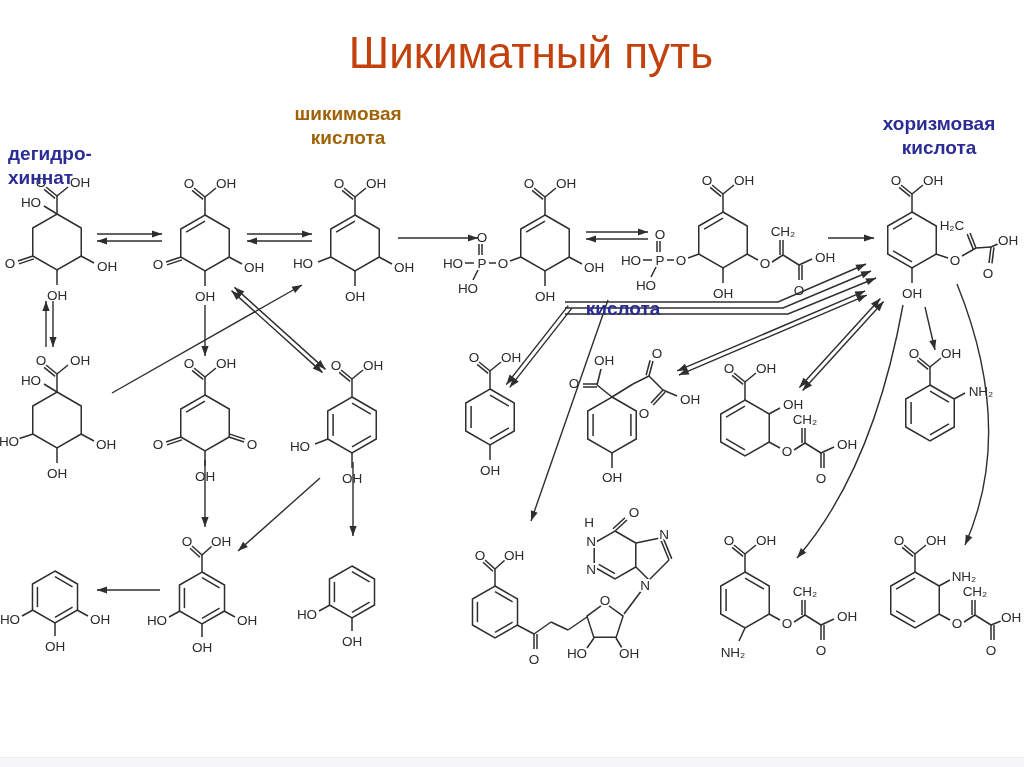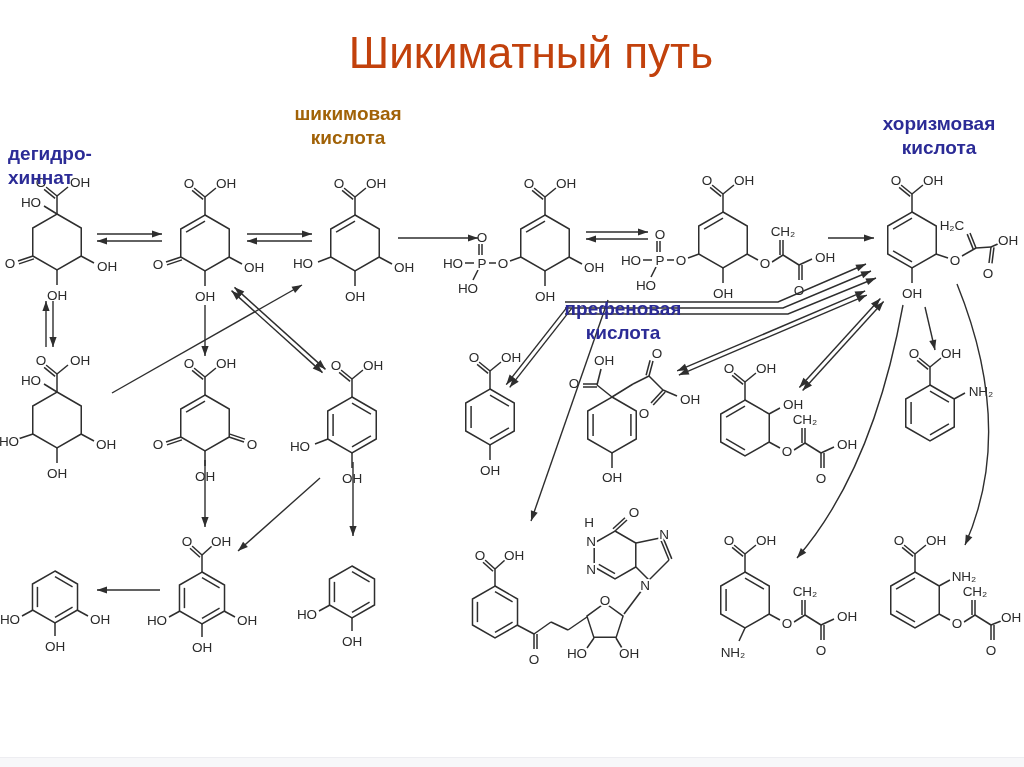--- a/index.html
+++ b/index.html
@@ -552,18 +552,17 @@
   </div>
   <div class="plabel" id="lbl-shikimic" style="color: #a16207;">
     <div>шикимовая</div>
     <div>кислота</div>
   </div>
   <div class="plabel" id="lbl-chorismic" style="color: rgb(43, 43, 150);">
     <div>хоризмовая</div>
     <div>кислота</div>
   </div>
   <div class="plabel" id="lbl-prephenic" style="color: rgb(43, 43, 150);">
-    <div>префеновая</div>
     <div>кислота</div>
   </div>
 
   <div class="bottom-strip"></div>
 </div>
 
 </body></html>

